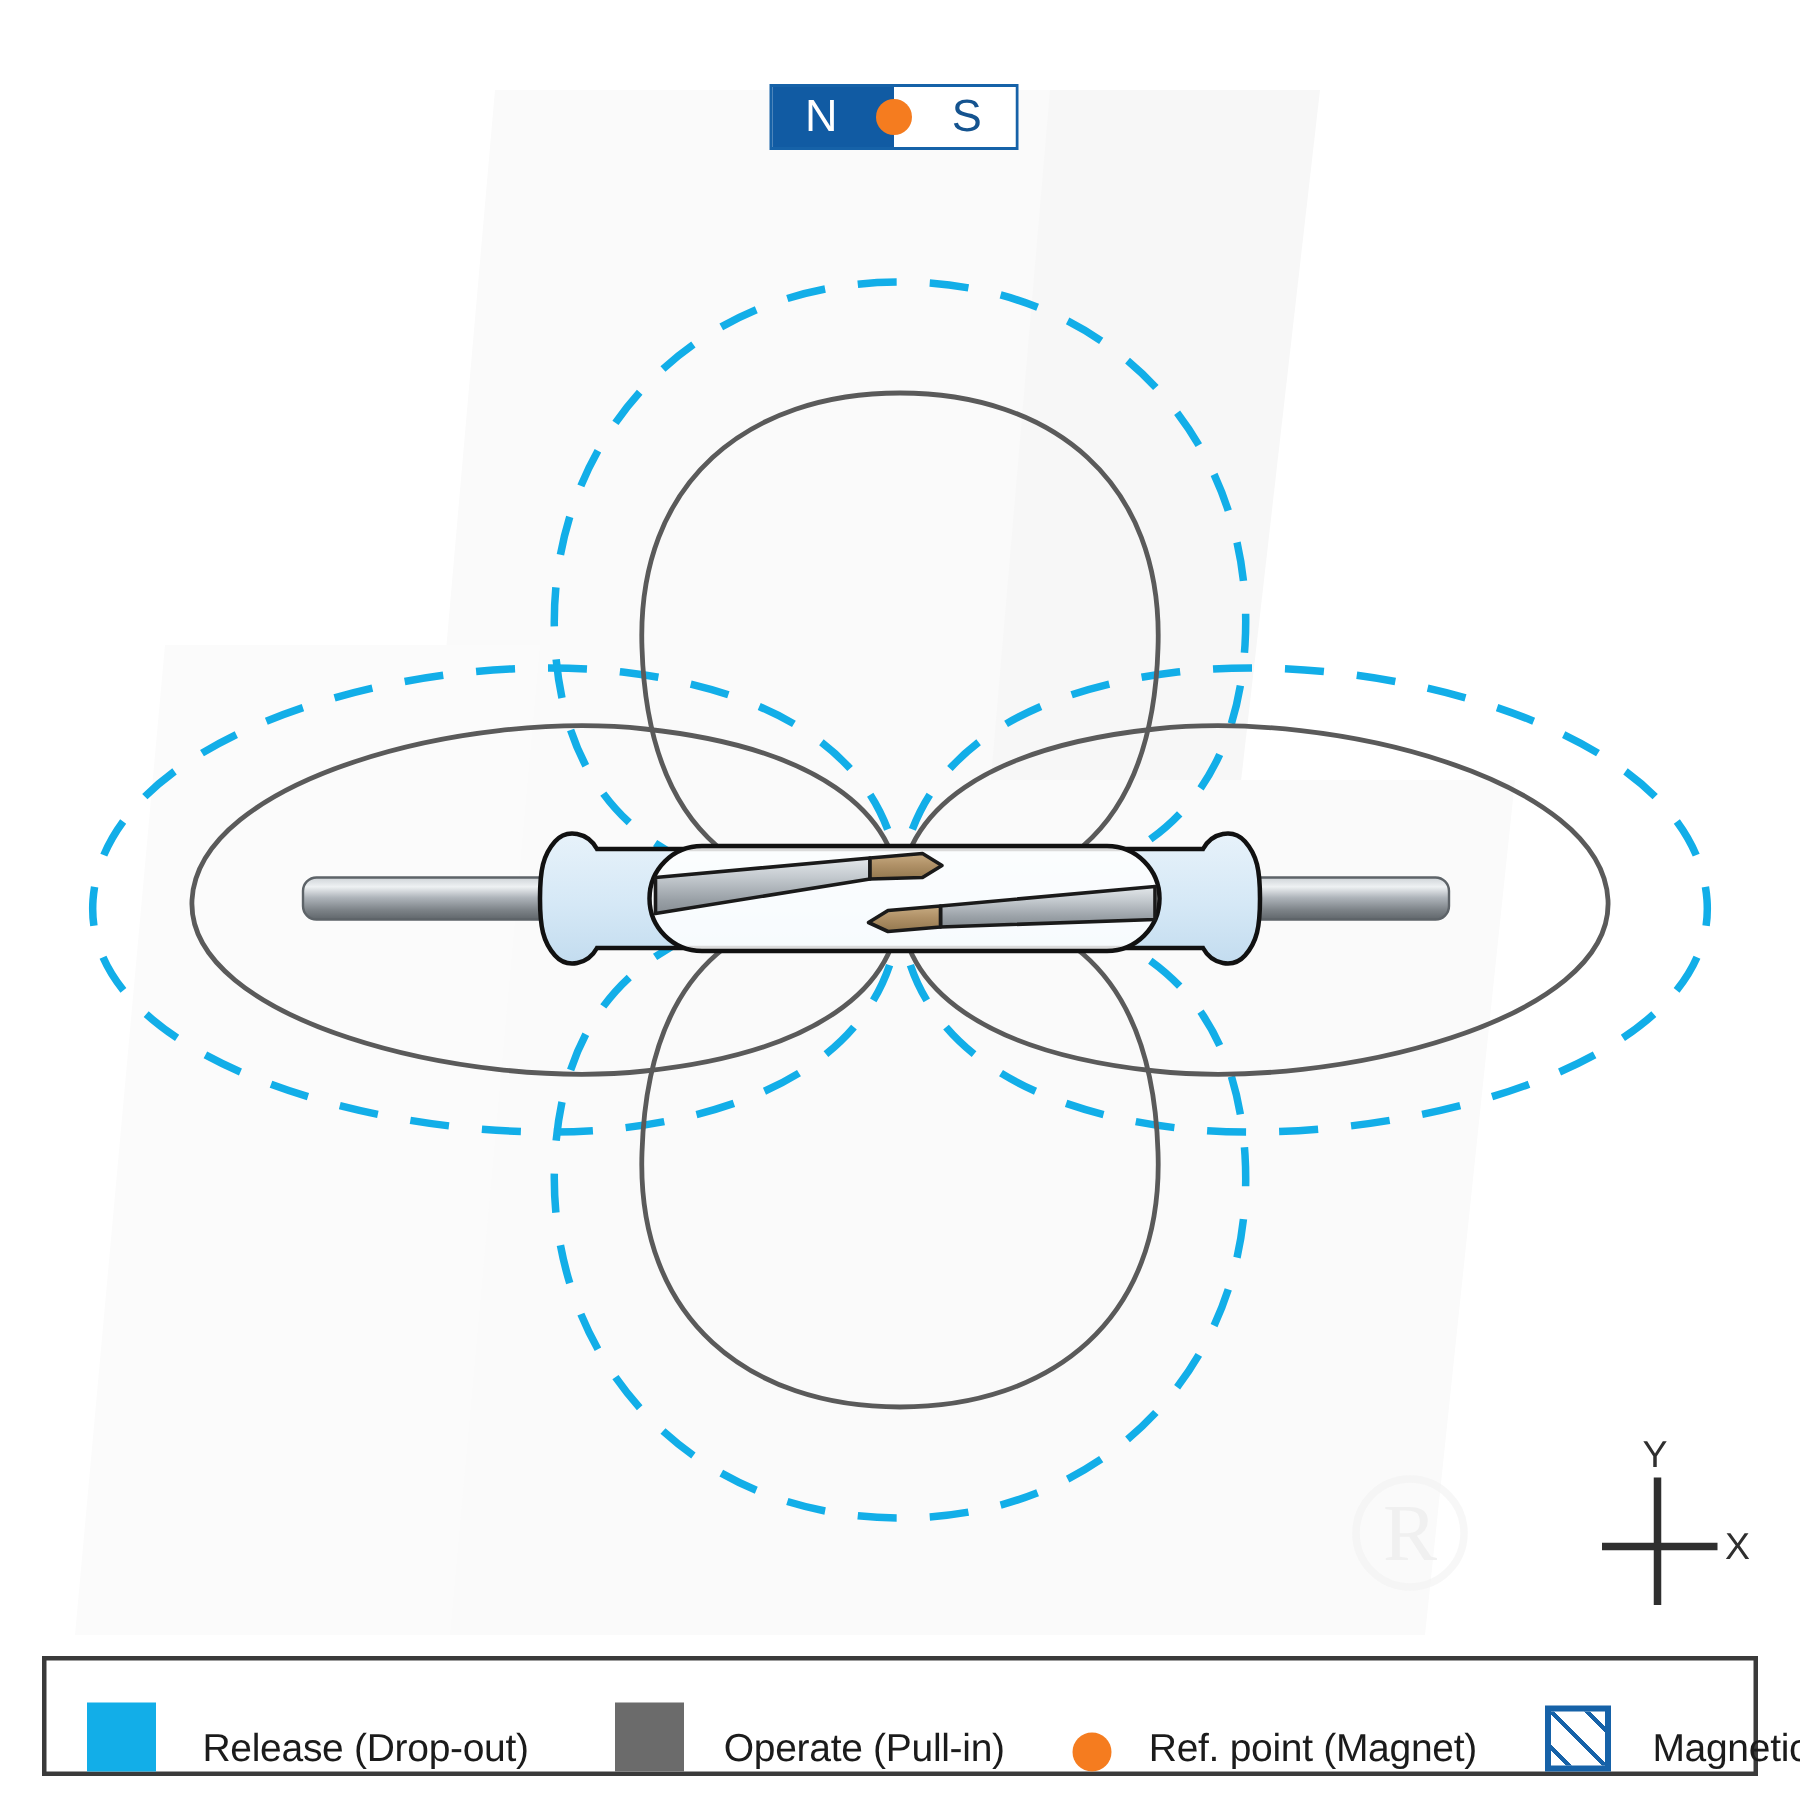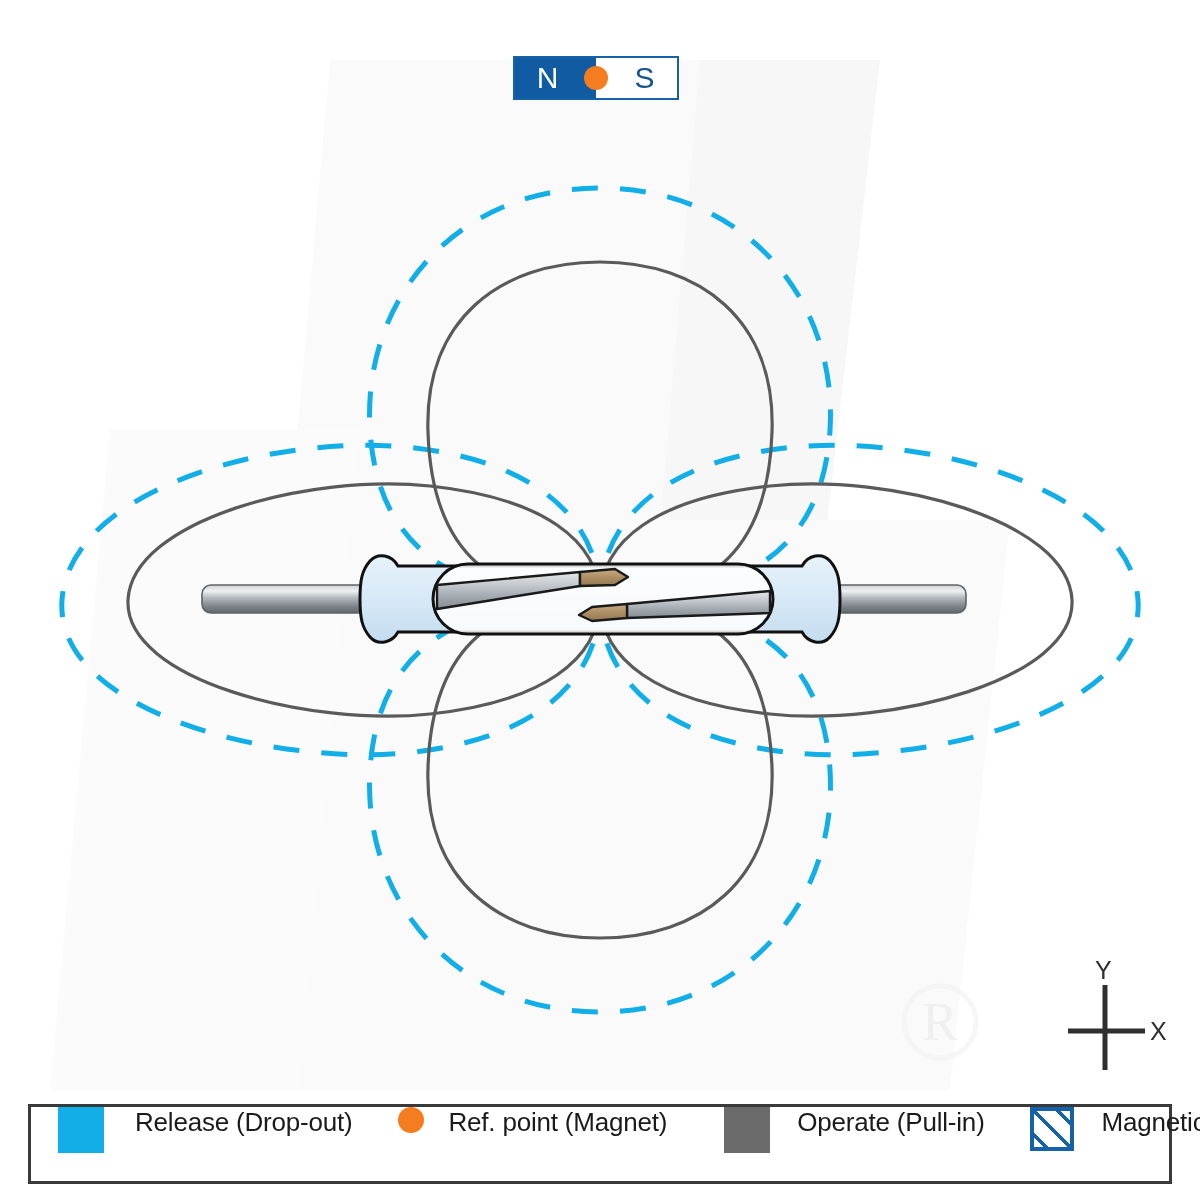--- a/index.html
+++ b/index.html
@@ -35,21 +35,21 @@
     width: 1144px;
     height: 80px;
     box-sizing: border-box;
     border: 3px solid #3a3a3a;
     background: #ffffff;
     display: flex;
     align-items: center;
   }
   .legend-item {
     display: flex;
-    align-items: flex-start;
+    align-items: flex-end;
     height: 100%;
   }
   .legend-item .lbl {
     font-size: 26px;
     color: #1b1b1b;
     letter-spacing: -0.2px;
     white-space: nowrap;
   }
   .sw-square {
     width: 46px;
@@ -276,27 +276,27 @@
   </div>
 
   <div class="axis-label axis-y">Y</div>
   <div class="axis-label axis-x">X</div>
 
   <div class="legend-box">
     <div class="legend-item li1">
       <span class="sw-square sw-release"></span>
       <span class="lbl">Release (Drop-out)</span>
     </div>
+    <div class="legend-item li2">
+      <span class="sw-square sw-operate"></span>
+      <span class="lbl">Operate (Pull-in)</span>
+    </div>
     <div class="legend-item li3">
       <span class="sw-dot"></span>
       <span class="lbl">Ref. point (Magnet)</span>
-    </div>
-    <div class="legend-item li2">
-      <span class="sw-square sw-operate"></span>
-      <span class="lbl">Operate (Pull-in)</span>
     </div>
     <div class="legend-item li4">
       <span class="sw-shunt"></span>
       <span class="lbl">Magnetic Shunt</span>
     </div>
   </div>
 
 </div>
 
 </body></html>

